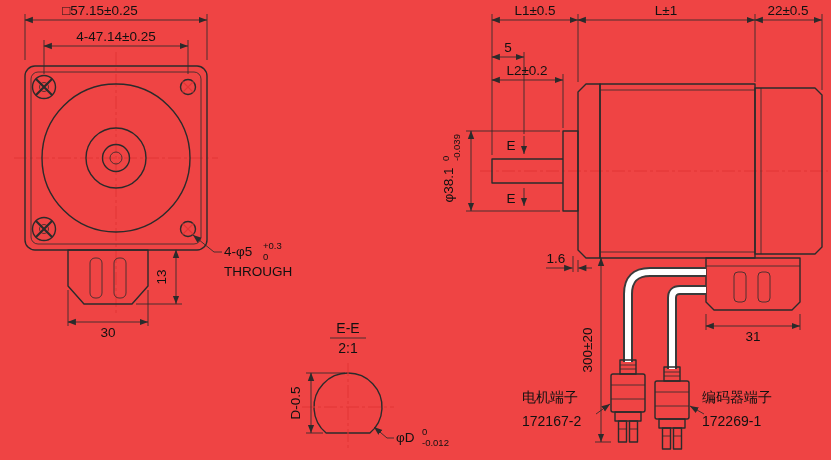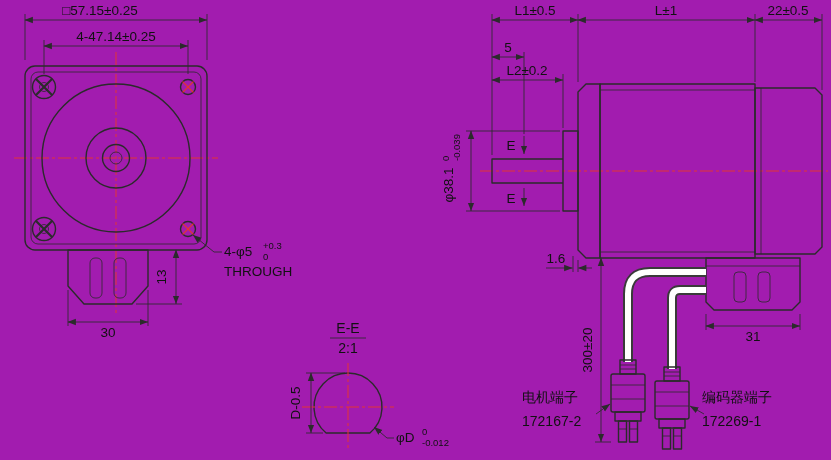--- a/index.html
+++ b/index.html
@@ -1,17 +1,17 @@
 <!DOCTYPE html>
 <html><head>
 <meta charset="utf-8">
 <style>
   html,body{margin:0;padding:0;background:#ffffff;}
   .frame{
-    position:relative;width:831px;height:460px;background:#a21caf;
+    position:relative;width:831px;height:460px;background:#ef4444;
     font-family:"Liberation Sans",sans-serif;overflow:hidden;
   }
   svg{position:absolute;left:0;top:0;}
   .obj{stroke:#2b2b2b;stroke-width:1.4;fill:none;stroke-linejoin:round;}
   .thin{stroke:#2b2b2b;stroke-width:0.8;fill:none;}
   .dimline{stroke:#2b2b2b;stroke-width:0.85;fill:none;}
   .ctr{stroke:#e23434;stroke-width:1;fill:none;stroke-dasharray:13 3 3 3;}
   .redmark{stroke:#e23434;stroke-width:1.1;fill:none;}
   .cable{stroke:#3a3a3a;stroke-width:10;fill:none;}
   .cablein{stroke:#ffffff;stroke-width:6;fill:none;}

